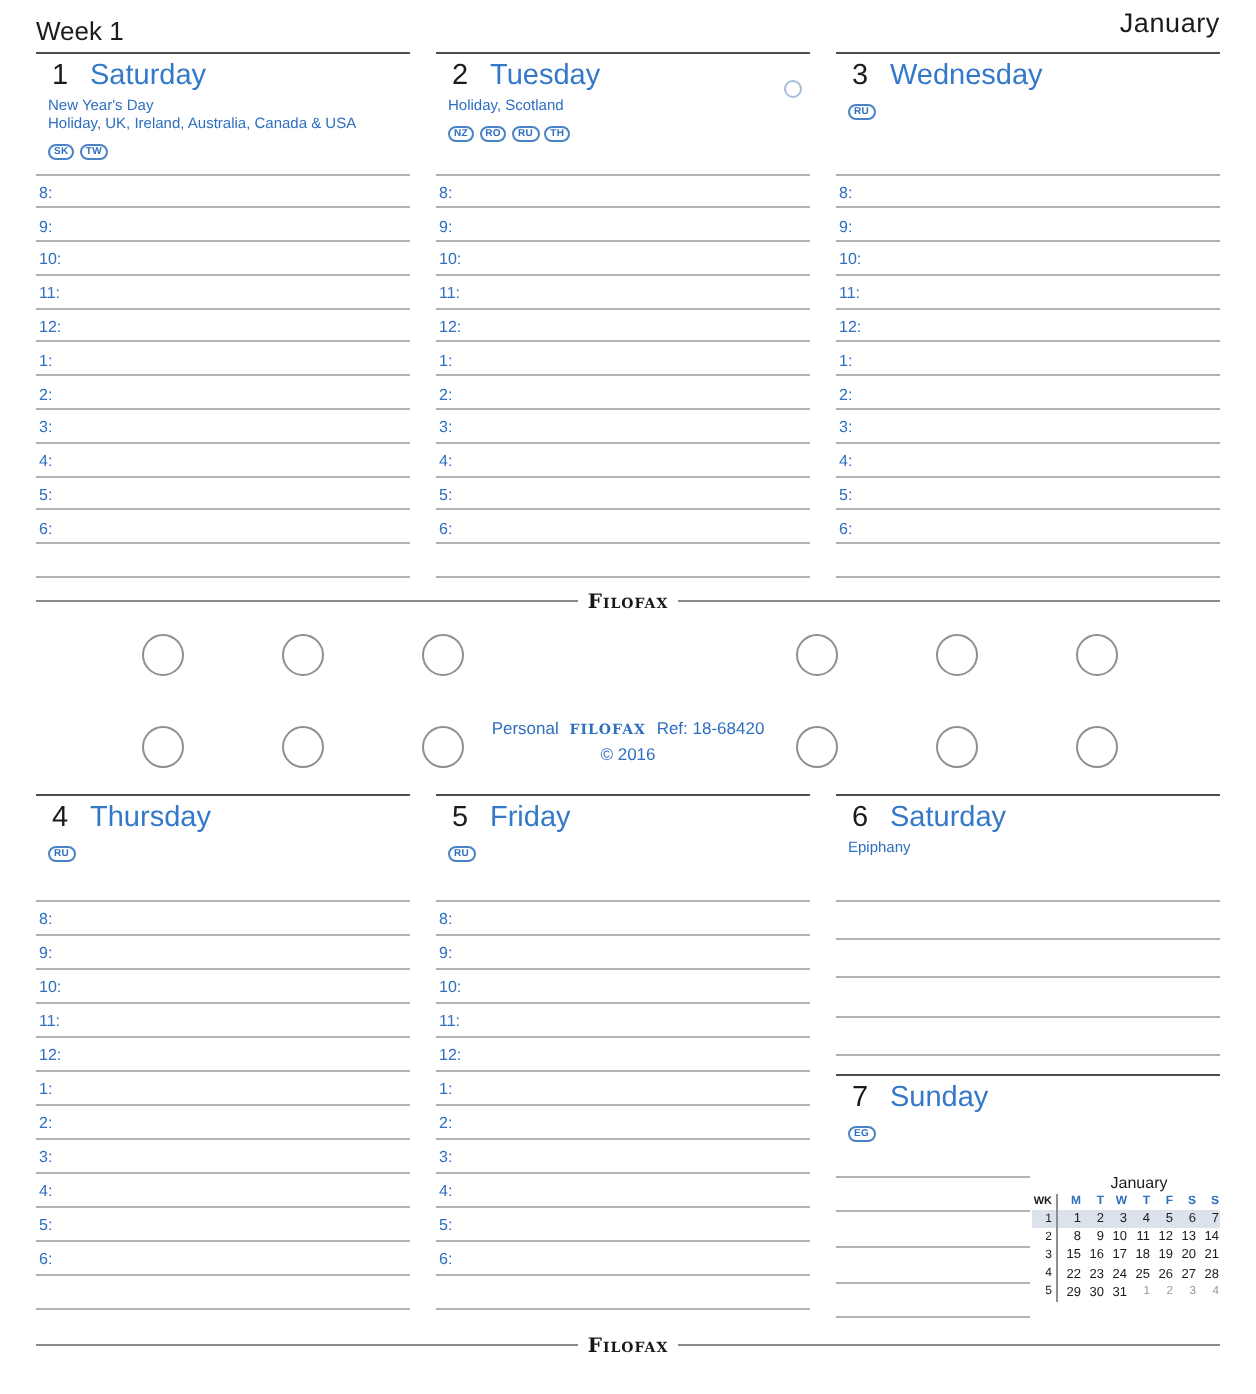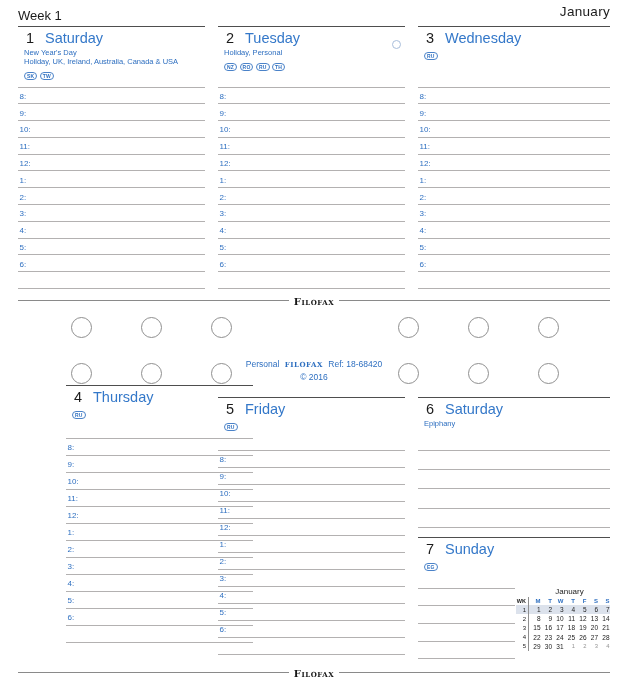--- a/index.html
+++ b/index.html
@@ -13,21 +13,21 @@
   .page{position:relative;width:628px;height:697px;background:#ffffff;overflow:hidden;
         font-family:"Liberation Sans",sans-serif;-webkit-font-smoothing:antialiased;}
 
   .week-label{position:absolute;left:18px;top:8px;font-size:13px;color:var(--ink);}
   .month-label{position:absolute;right:18px;top:4px;font-size:13.5px;color:var(--ink);letter-spacing:.3px;}
 
   .day-cell{position:absolute;box-sizing:border-box;border-top:1.5px solid var(--dark);}
   .cell-mon{left:18px;top:26px;width:187px;height:261px;}
   .cell-tue{left:218px;top:26px;width:187px;height:261px;}
   .cell-wed{left:418px;top:26px;width:192px;height:261px;}
-  .cell-thu{left:18px;top:385px;width:187px;height:255px;margin-left:48px;}
+  .cell-thu{left:18px;top:397px;width:187px;height:255px;}
   .cell-fri{left:218px;top:397px;width:187px;height:255px;}
   .cell-sat{left:418px;top:397px;width:192px;height:130px;}
   .cell-sun{left:418px;top:537px;width:192px;height:121px;}
 
   .day-head{position:relative;}
   .day-title{padding-left:6px;margin-top:3px;font-size:14.5px;line-height:16px;white-space:nowrap;}
   .day-num{display:inline-block;min-width:12px;text-align:center;color:var(--ink);}
   .day-name{margin-left:9px;color:#3478c9;}
   .holidays{padding-left:6px;margin-top:2px;font-size:7.5px;line-height:9.2px;color:var(--accent);}
   .badges{padding-left:6px;margin-top:2.5px;line-height:8px;}
@@ -121,21 +121,21 @@
         <div class="slot" style="height: 16.8px;">
           <span class="slot-label">6:</span>
         </div>
         <div class="slot" style="height: 16.8px;"></div>
       </div>
     </div>
   <div class="day-cell cell-tue">
       <div class="day-head" style="height: 56.5px;">
         <div class="day-title"><span class="day-num">2</span><span class="day-name">Tuesday</span><span class="moon"></span></div>
         <div class="holidays">
-          <div>Holiday, Personal</div>
+          <div>Holiday, Scotland</div>
         </div>
         <div class="badges"><span class="badge">NZ</span><span class="badge">RO</span><span class="badge">RU</span><span class="badge">TH</span></div>
       </div>
       <div class="slots">
         <div class="slot" style="height: 16.8px;">
           <span class="slot-label">8:</span>
         </div>
         <div class="slot" style="height: 16.8px;">
           <span class="slot-label">9:</span>
         </div>

